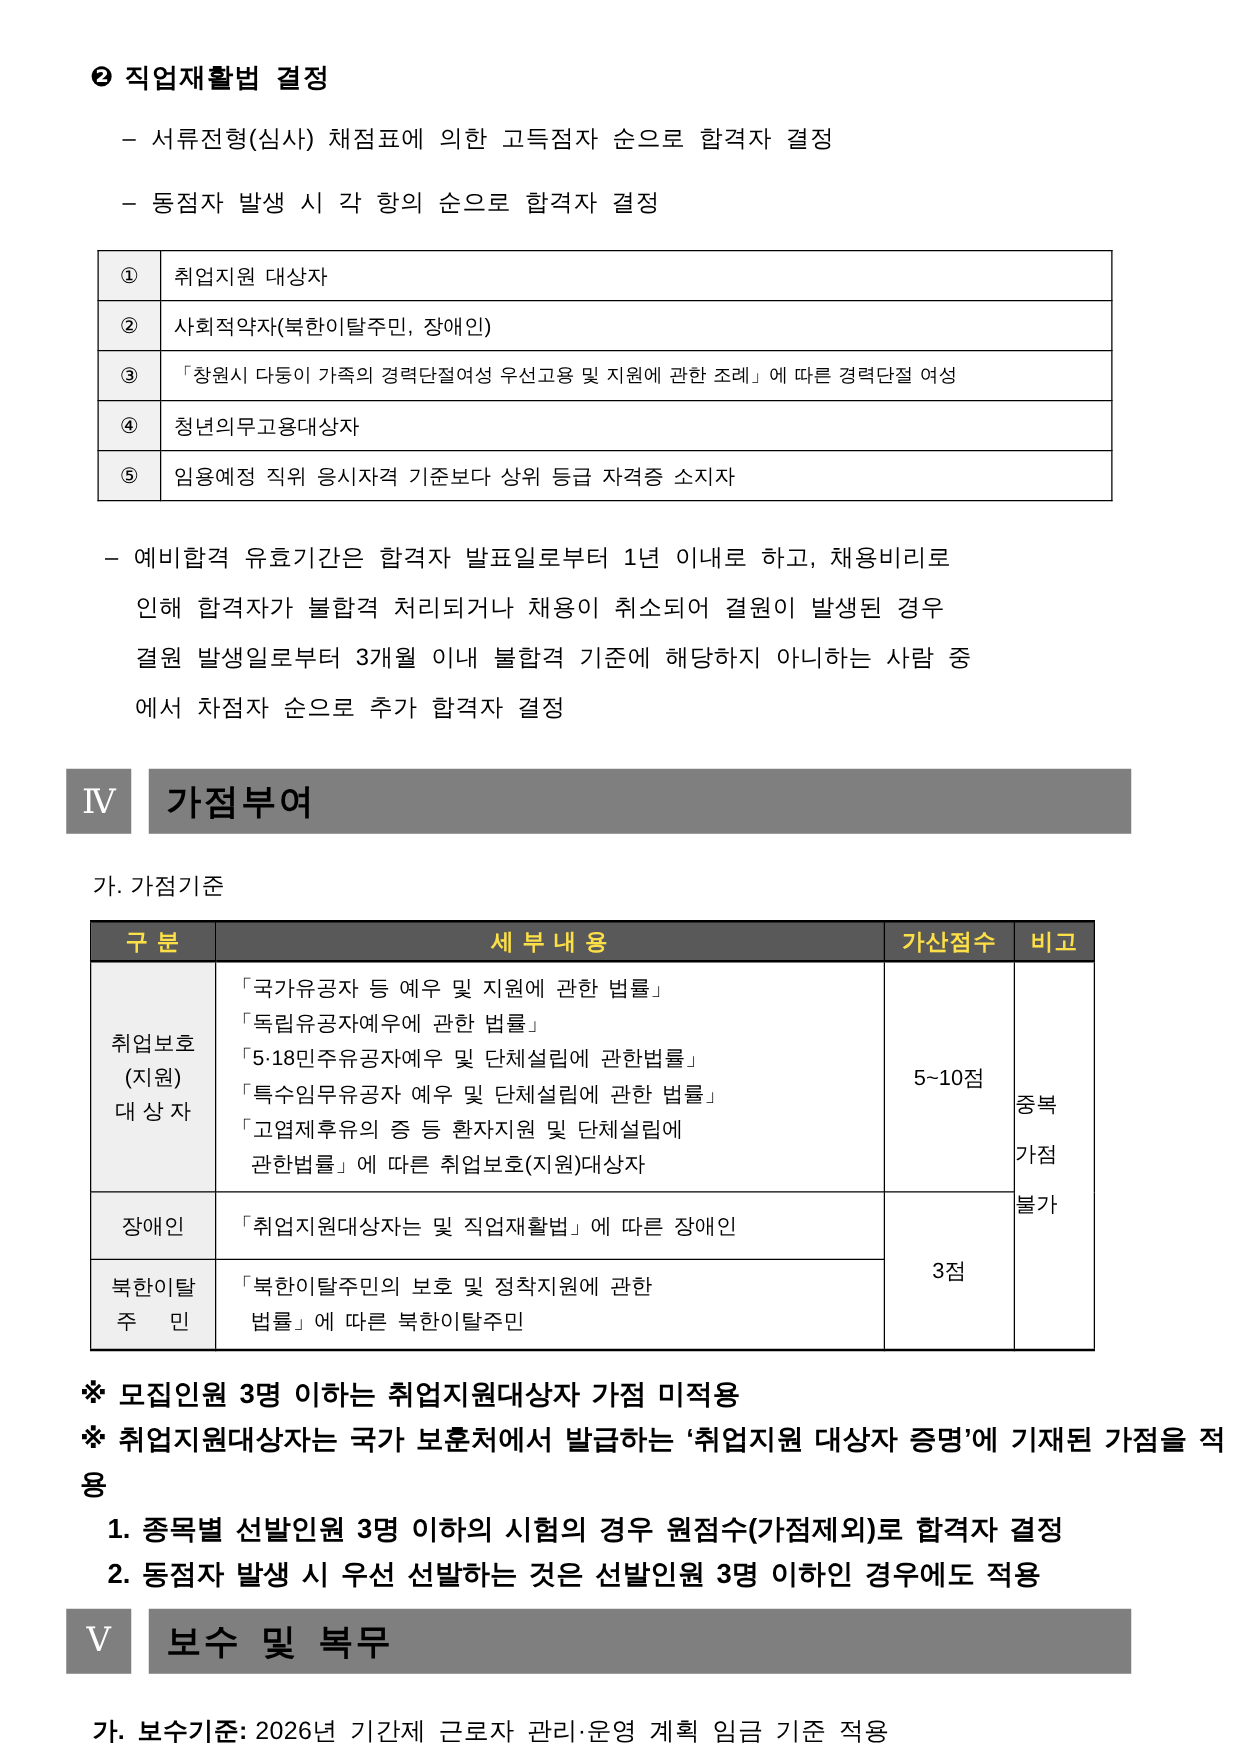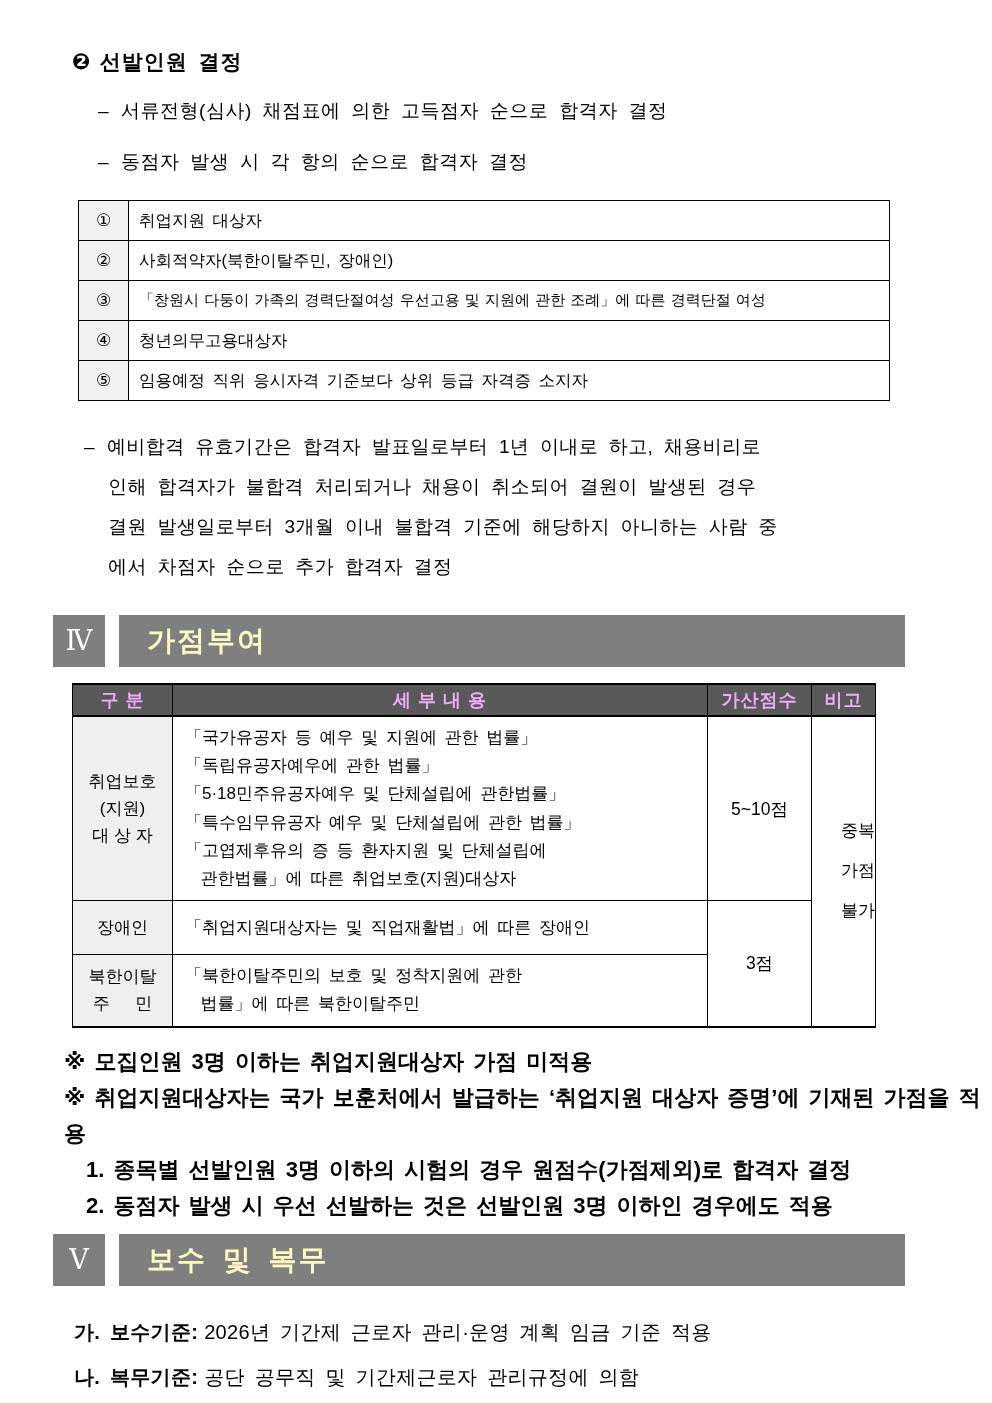--- a/index.html
+++ b/index.html
@@ -35,56 +35,56 @@
   .para .line.first{padding-left:0;}
   .para .dash{margin-right:12px;}
   
   .sec-header{display:flex;width:852px;height:52px;margin-left:-19px;}
   .sec-header .badge{
     width:52px;background:var(--bar-gray);color:#fff;
     font-family:"Liberation Serif","DejaVu Serif",serif;
     font-size:27px;display:flex;align-items:center;justify-content:center;
   }
   .sec-header .bar{
-    flex:1;margin-left:14px;background:var(--bar-gray);color:#fef9c3;
+    flex:1;margin-left:14px;background:var(--bar-gray);color:#000000;
     font-size:28px;font-weight:bold;letter-spacing:2px;word-spacing:6px;
-    display:flex;align-items:center;padding-left:28px;
+    display:flex;align-items:center;padding-left:14px;
   }
   .sec4{margin-top:28px;}
   .sec5{margin-top:10px;}
   .subhead{font-size:18.5px;letter-spacing:.5px;margin:28px 0 0 2px;}
   
   .tbl2{width:804px;margin:16px 0 0 0;border-top:2.5px solid #000;border-bottom:2.5px solid #000;
         border-left:1.5px solid #000;border-right:1.5px solid #000;}
   .tbl2 th{
-    background:var(--th-gray);color:#f0abfc;border:1px solid #000;border-bottom:2.5px solid #000;
+    background:var(--th-gray);color:#fde047;border:1px solid #000;border-bottom:2.5px solid #000;
     height:32px;font-size:18px;font-weight:bold;letter-spacing:1px;
   }
   .tbl2 td{border:1px solid #000;font-size:17px;vertical-align:middle;}
   .tbl2 td.cat{width:100px;background:var(--cat-gray);text-align:center;line-height:27px;}
   .tbl2 td.det{padding:7px 6px 7px 12px;}
   .tbl2 td.det div{line-height:28.2px;white-space:pre;word-spacing:3px;}
   .tbl2 td.score{width:104px;text-align:center;font-size:17.5px;}
-  .tbl2 td.remark{width:64px;text-align:right;line-height:40px;}
+  .tbl2 td.remark{width:64px;text-align:left;line-height:40px;}
   .tbl2 tr.r2 td{height:54px;}
   .tbl2 tr.r3 td{height:60px;}
   
   .notes{margin:16px 0 0 -8px;font-size:22px;font-weight:bold;line-height:36px;word-spacing:3px;}
   .notes .sub{margin-left:22px;}
   
   .pay-items{margin:24px 0 0 2px;font-size:20px;line-height:45px;word-spacing:4px;letter-spacing:.3px;}
   .pay-items .lbl{font-weight:bold;margin-right:6px;}
 </style>
 </head>
 <body>
 
 <div class="page">
 
   <div class="h-main">
-    <span class="marker">❷</span><span>선발인원 결정</span>
+    <span class="marker">❷</span><span>직업재활법 결정</span>
   </div>
 
   <div class="bullet">
     <span class="dash">–</span><span>서류전형(심사) 채점표에 의한 고득점자 순으로 합격자 결정</span>
   </div>
   <div class="bullet">
     <span class="dash">–</span><span>동점자 발생 시 각 항의 순으로 합격자 결정</span>
   </div>
 
   <table class="tbl1">
@@ -119,20 +119,21 @@
     <div class="line">인해 합격자가 불합격 처리되거나 채용이 취소되어 결원이 발생된 경우</div>
     <div class="line">결원 발생일로부터 3개월 이내 불합격 기준에 해당하지 아니하는 사람 중</div>
     <div class="line">에서 차점자 순으로 추가 합격자 결정</div>
   </div>
 
   <div class="sec-header sec4">
     <div class="badge">Ⅳ</div>
     <div class="bar">가점부여</div>
   </div>
 
+  <div class="subhead">가. 가점기준</div>
 
   <table class="tbl2">
     <tbody>
         <tr>
       <th>구 분</th>
       <th>세 부 내 용</th>
       <th>가산점수</th>
       <th>비고</th>
     </tr>
     <tr class="r1">

